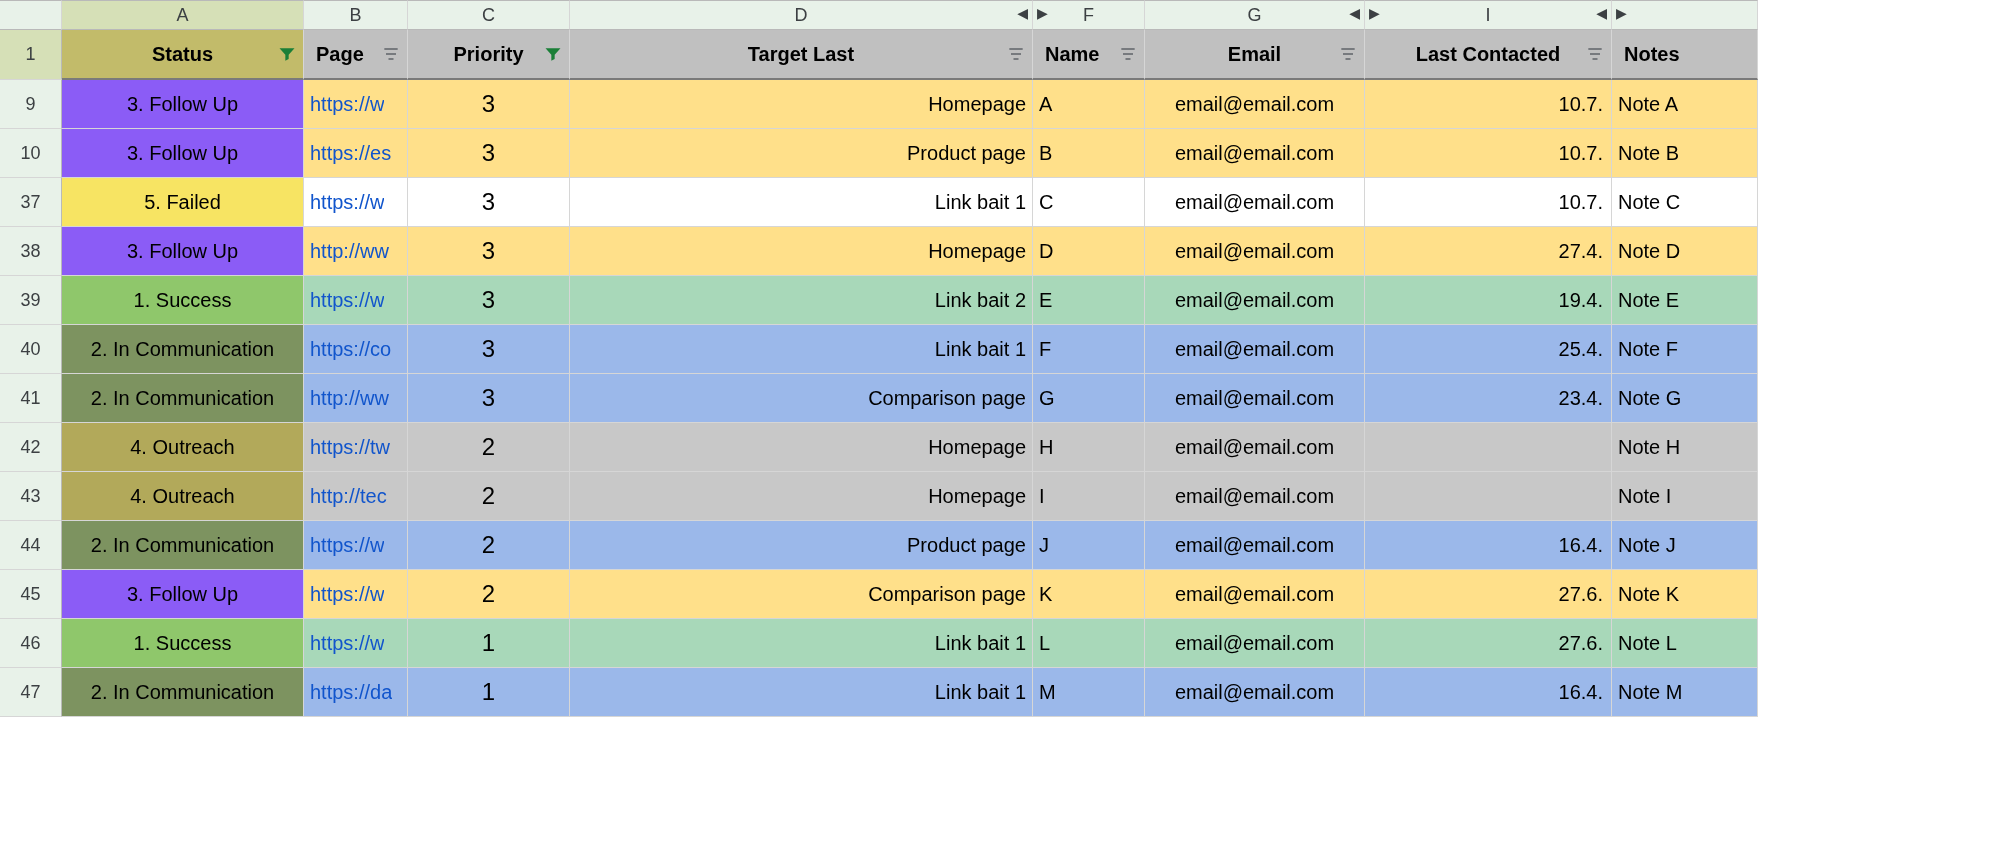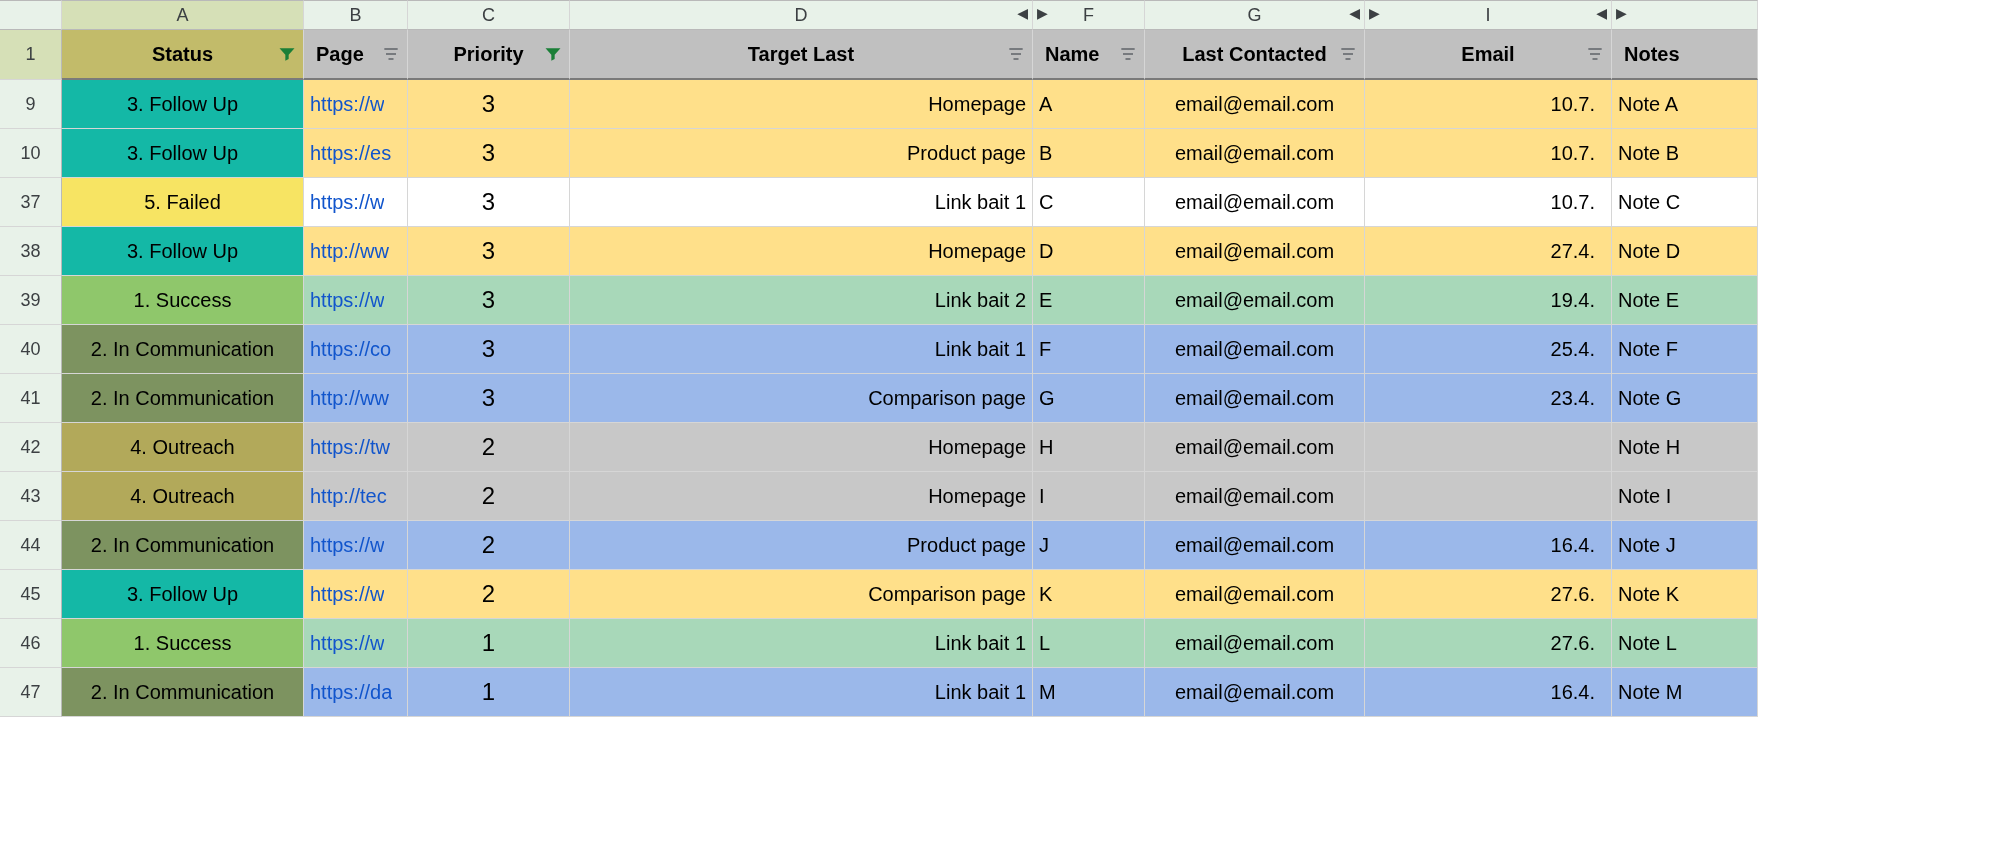--- a/index.html
+++ b/index.html
@@ -82,30 +82,30 @@
   }
   .collapse-left { right: 4px; }
   .collapse-right { left: 4px; }
   
   .bg-followup { background: #ffe08a; }
   .bg-failed   { background: #ffffff; }
   .bg-success  { background: #a8d8b9; }
   .bg-comm     { background: #9bb8ea; }
   .bg-outreach { background: #c8c8c8; }
   
-  .st-followup { background: #14b8a6; }
+  .st-followup { background: #8b5cf6; }
   .st-failed   { background: #f7e463; }
   .st-success  { background: #8fc76b; }
   .st-comm     { background: #7d9360; }
   .st-outreach { background: #b2a95a; }
   .status-cell { justify-content: center; }
   .priority-cell { justify-content: center; font-size: 24px; }
   .target-cell { justify-content: flex-end; }
   .email-cell { justify-content: center; }
-  .date-cell { justify-content: flex-end; padding-right: 16px; }
+  .date-cell { justify-content: flex-end; padding-right: 8px; }
   .link { color: #1155cc; overflow:hidden; text-overflow: clip; }
   .rowhead-1 { height: 50px; }
 </style>
 </head>
 <body>
 
 <div class="sheet">
 
   <div class="cell corner"></div>
   <div class="cell colhead selected">
@@ -173,29 +173,29 @@
   </div>
   <div class="cell thdr left">
     <span>Name</span>
     <span class="filter gray">
         <svg viewBox="0 0 24 24">
           <path d="M4 6h16M6 12h12M9 18h6" stroke="#5f6368" stroke-width="2" fill="none"></path>
         </svg>
       </span>
   </div>
   <div class="cell thdr">
+    <span>Email</span>
+    <span class="filter gray">
+        <svg viewBox="0 0 24 24">
+          <path d="M4 6h16M6 12h12M9 18h6" stroke="#5f6368" stroke-width="2" fill="none"></path>
+        </svg>
+      </span>
+  </div>
+  <div class="cell thdr">
     <span>Last Contacted</span>
-    <span class="filter gray">
-        <svg viewBox="0 0 24 24">
-          <path d="M4 6h16M6 12h12M9 18h6" stroke="#5f6368" stroke-width="2" fill="none"></path>
-        </svg>
-      </span>
-  </div>
-  <div class="cell thdr">
-    <span>Email</span>
     <span class="filter gray">
         <svg viewBox="0 0 24 24">
           <path d="M4 6h16M6 12h12M9 18h6" stroke="#5f6368" stroke-width="2" fill="none"></path>
         </svg>
       </span>
   </div>
   <div class="cell thdr left">
     <span>Notes</span>
   </div>
 

